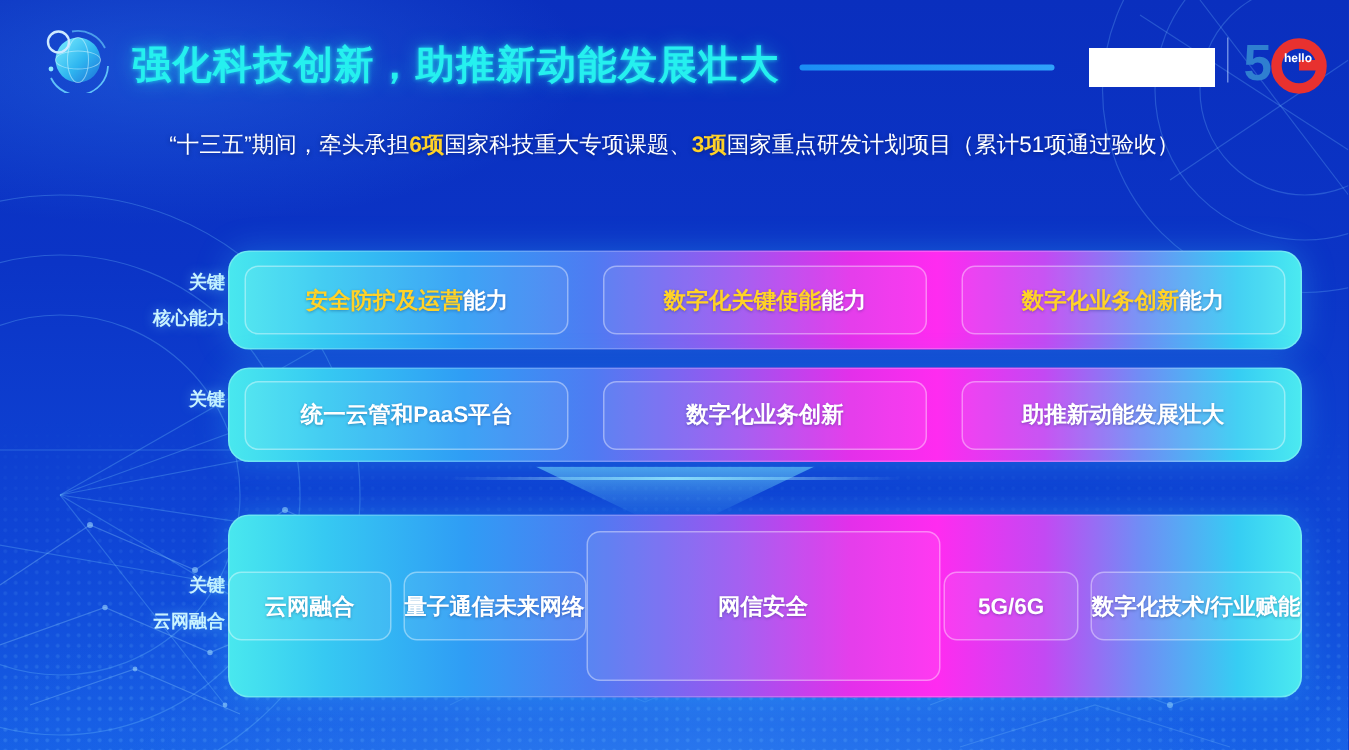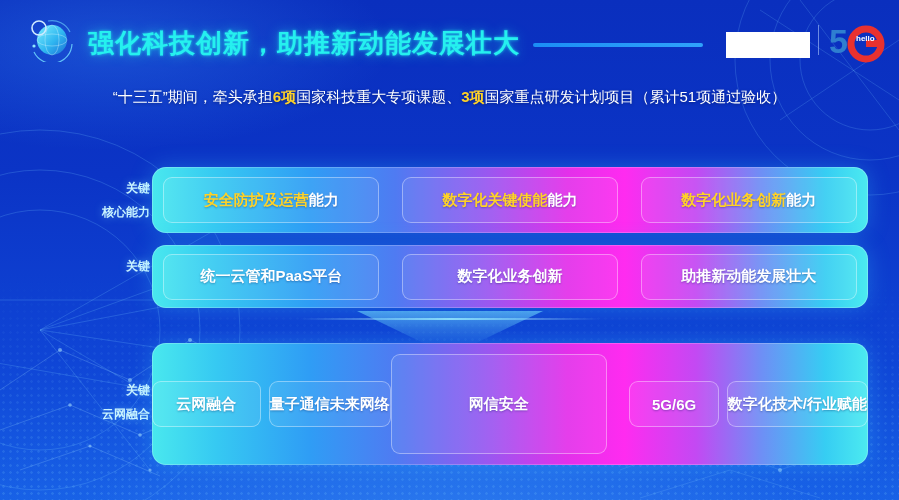--- a/index.html
+++ b/index.html
@@ -113,21 +113,21 @@
   
   .band .slot{ position:relative; height:100%; display:flex; align-items:center; justify-content:center; }
   #band-1 .slot, #band-2 .slot{ width:33.3333%; }
   #band-1 .chip, #band-2 .chip{ width:216px; height:46px; }
 
   
   #band-3 .col{ height:100%; display:flex; flex-direction:row; justify-content:space-between; align-items:center; gap:8px; }
   #band-3 .col-side{ width:33.3333%; }
   #band-3 .col-mid{ width:33.3333%; }
   #band-3 .chip-sm{ width:216px; height:46px; }
-  #band-3 .chip-tall{ width:216px; height:100px; }
+  #band-3 .chip-tall{ width:236px; height:100px; }
 
   
   #connector{
     position:absolute; left:357px; top:311px; width:186px; height:34px;
     background:linear-gradient(180deg, rgba(120,230,255,.55), rgba(60,190,255,0));
     clip-path:polygon(0% 0%, 100% 0%, 62% 100%, 38% 100%);
   }
   #connector-line{
     position:absolute; left:300px; top:318px; width:300px; height:2px;
     background:linear-gradient(90deg,rgba(140,220,255,0),rgba(170,235,255,.85),rgba(140,220,255,0));

